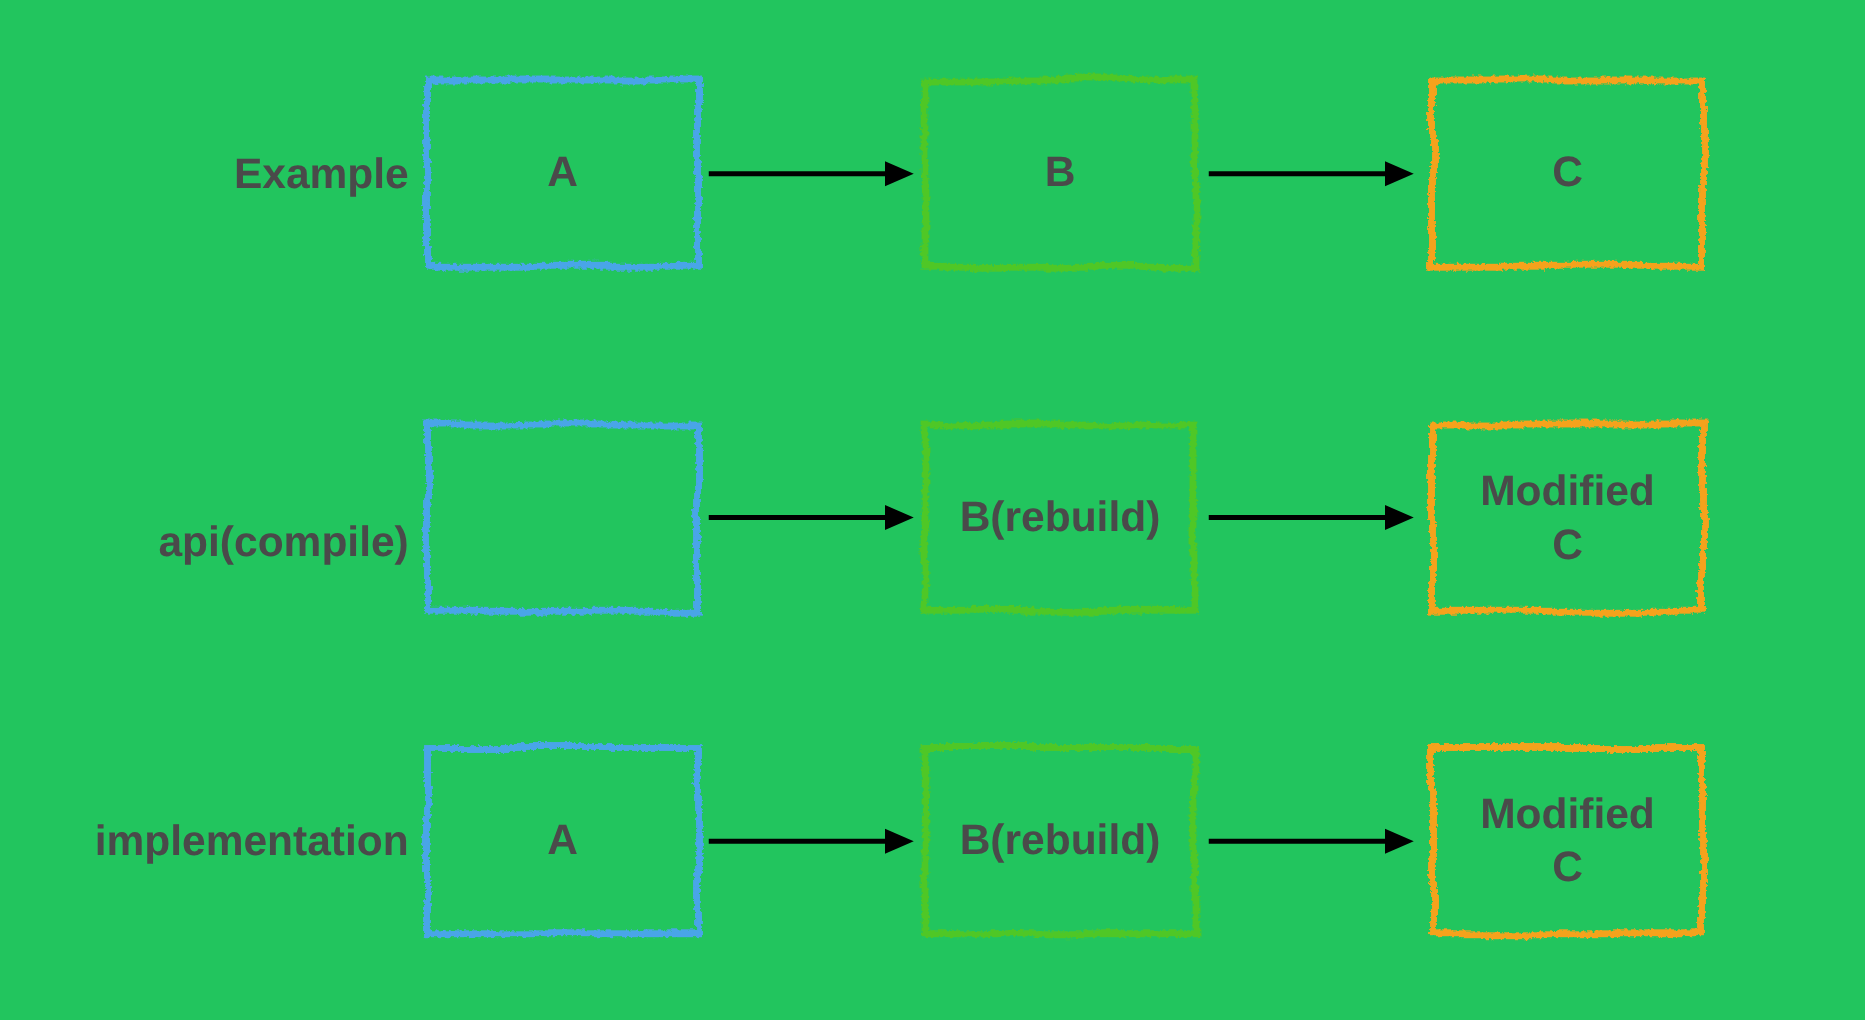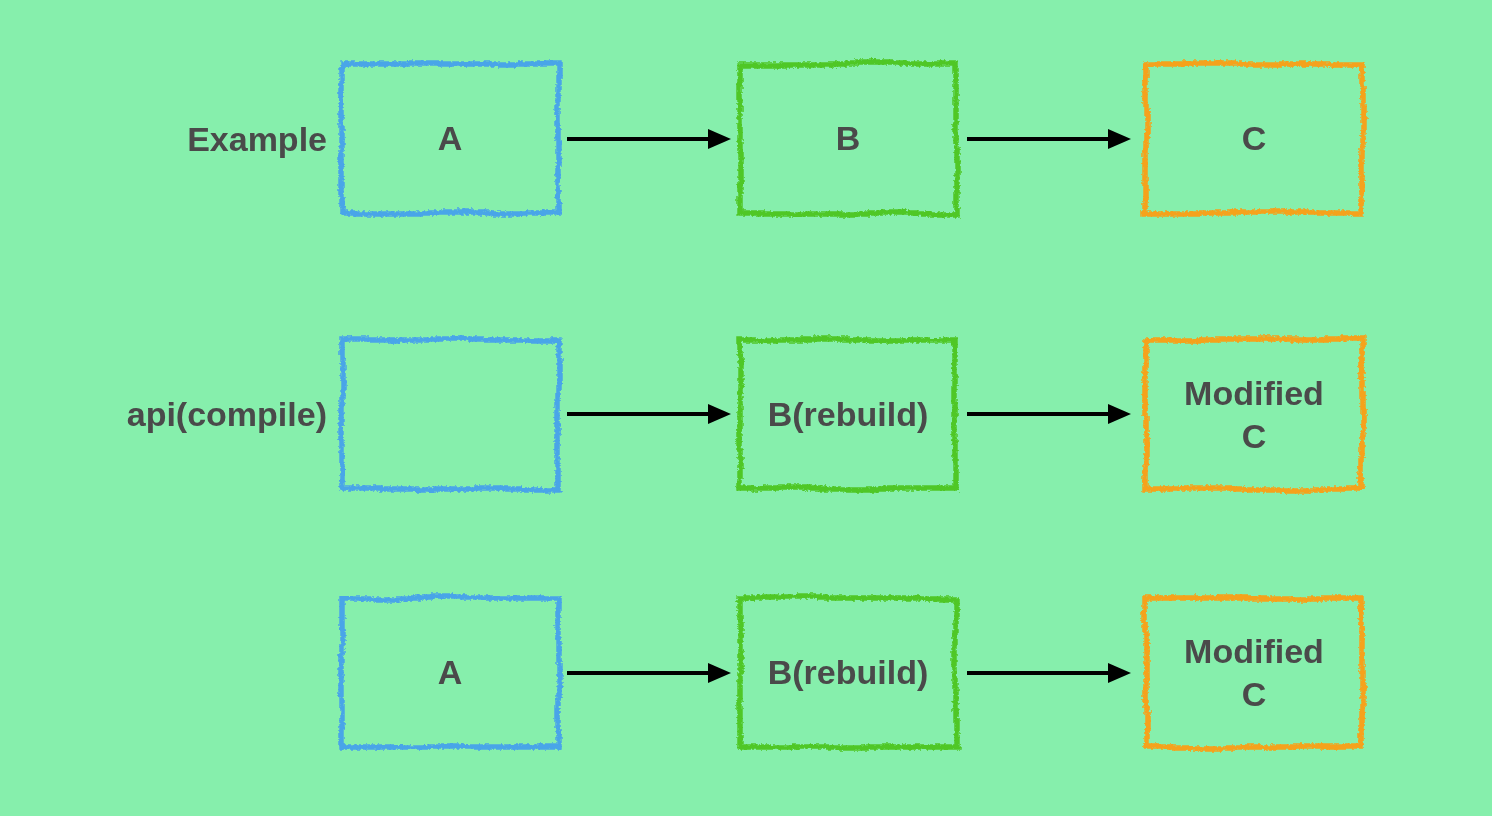--- a/index.html
+++ b/index.html
@@ -1,40 +1,40 @@
 <!DOCTYPE html>
 <html><head>
 <meta charset="utf-8">
 <style>
   html,body{margin:0;padding:0;background:#ffffff;}
   .canvas{
     position:relative;
     width:1492px;height:816px;
-    background:#86efac;
+    background:#22c55e;
     font-family:"Liberation Sans",sans-serif;
     overflow:hidden;
   }
   .shape-layer{position:absolute;left:0;top:0;}
   .row-label{
     position:absolute;left:0;width:327px;
     text-align:right;
     font-weight:bold;font-size:34px;line-height:44px;
     color:#4a4a4a;
   }
   .box-text{
     position:absolute;
     display:flex;align-items:center;justify-content:center;
     font-weight:bold;font-size:34px;line-height:1.25;
     color:#4a4a4a;text-align:center;
     white-space:pre-line;
   }
   
   .c1{left:337px;width:226px;} .c2{left:735px;width:226px;} .c3{left:1141px;width:226px;}
   .r1{top:59px;height:159px;}  .r2{top:335px;height:159px;} .r3{top:593px;height:159px;}
-  .lr1{top:117px;} .lr2{top:392px;} .lr3{top:651px;}
+  .lr1{top:117px;} .lr2{top:412px;} .lr3{top:651px;}
 </style>
 </head>
 <body>
 
 <div class="canvas">
 
   <svg class="shape-layer" width="1492" height="816" viewBox="0 0 1492 816">
     <defs>
       <filter id="crayon" x="-8%" y="-8%" width="116%" height="116%">
         <feTurbulence type="fractalNoise" baseFrequency="0.012 0.02" numOctaves="2" seed="7" result="warp"></feTurbulence>
@@ -79,20 +79,21 @@
       <polygon points="731,673 708,663 708,683" fill="#000000"></polygon>
     </g>
     <g>
       <line x1="967" y1="673" x2="1112" y2="673" stroke-width="4" stroke="#000000"></line>
       <polygon points="1131,673 1108,663 1108,683" fill="#000000"></polygon>
     </g>
   </svg>
 
   <div class="row-label lr1">Example</div>
   <div class="row-label lr2">api(compile)</div>
+  <div class="row-label lr3">implementation</div>
 
   <div class="box-text c1 r1">A</div>
   <div class="box-text c2 r1">B</div>
   <div class="box-text c3 r1">C</div>
 
   <div class="box-text c2 r2">B(rebuild)</div>
   <div class="box-text c3 r2">Modified
 C</div>
 
   <div class="box-text c1 r3">A</div>

